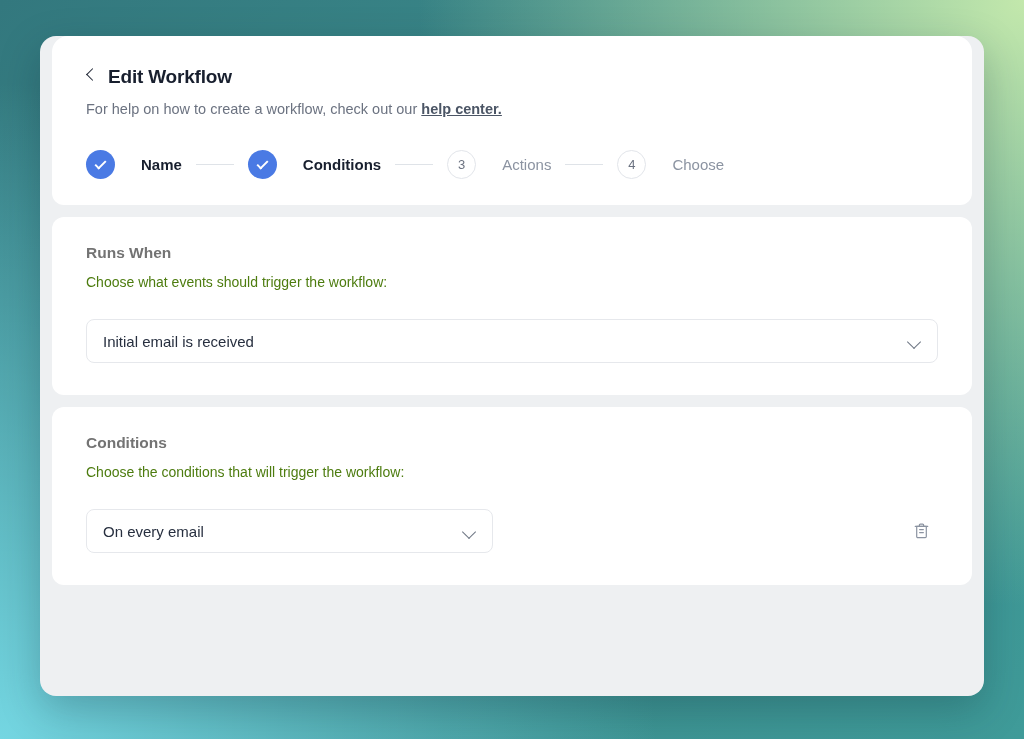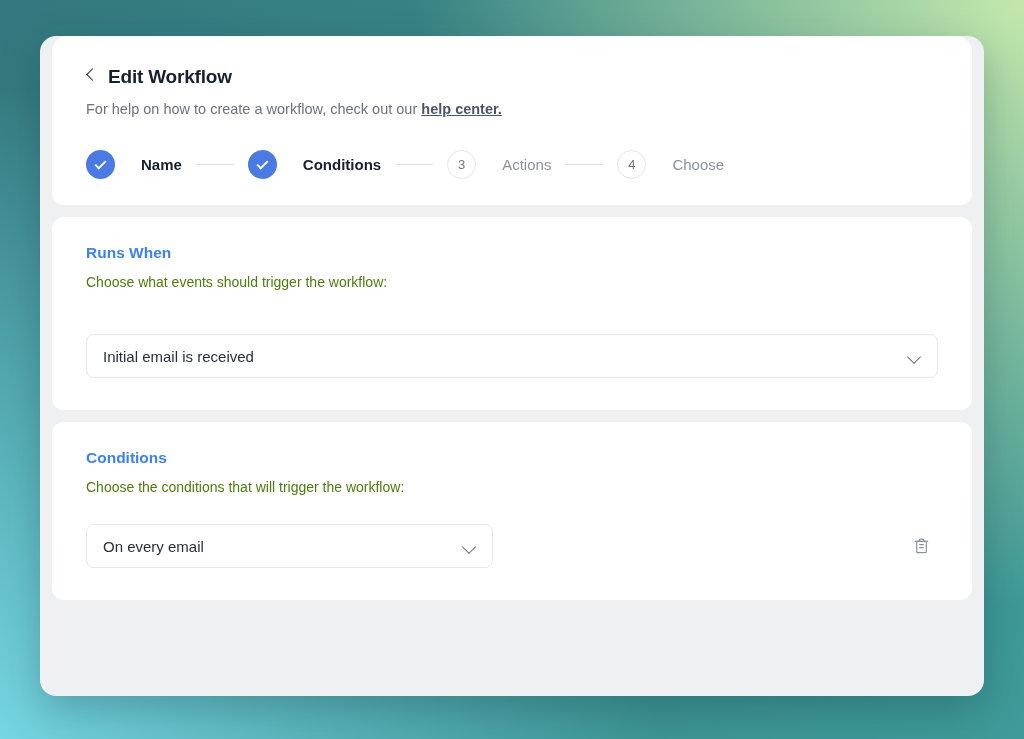--- a/index.html
+++ b/index.html
@@ -152,31 +152,31 @@
   }
 
   
   .section-card {
     margin-top: 12px;
     padding: 27px 34px 32px 34px;
   }
   .section-title {
     font-size: 15.5px;
     font-weight: bold;
-    color: #3b82f6;
+    color: #737373;
   }
   .section-desc {
     margin-top: 12px;
     font-size: 14px;
     color: #4d7c0f;
   }
 
   
   .select {
-    margin-top: 44px;
+    margin-top: 29px;
     height: 44px;
     border: 1px solid #e6e8ec;
     border-radius: 8px;
     background: #ffffff;
     display: flex;
     align-items: center;
     padding: 0 16px;
     cursor: pointer;
   }
   .select-wide { width: 100%; }

